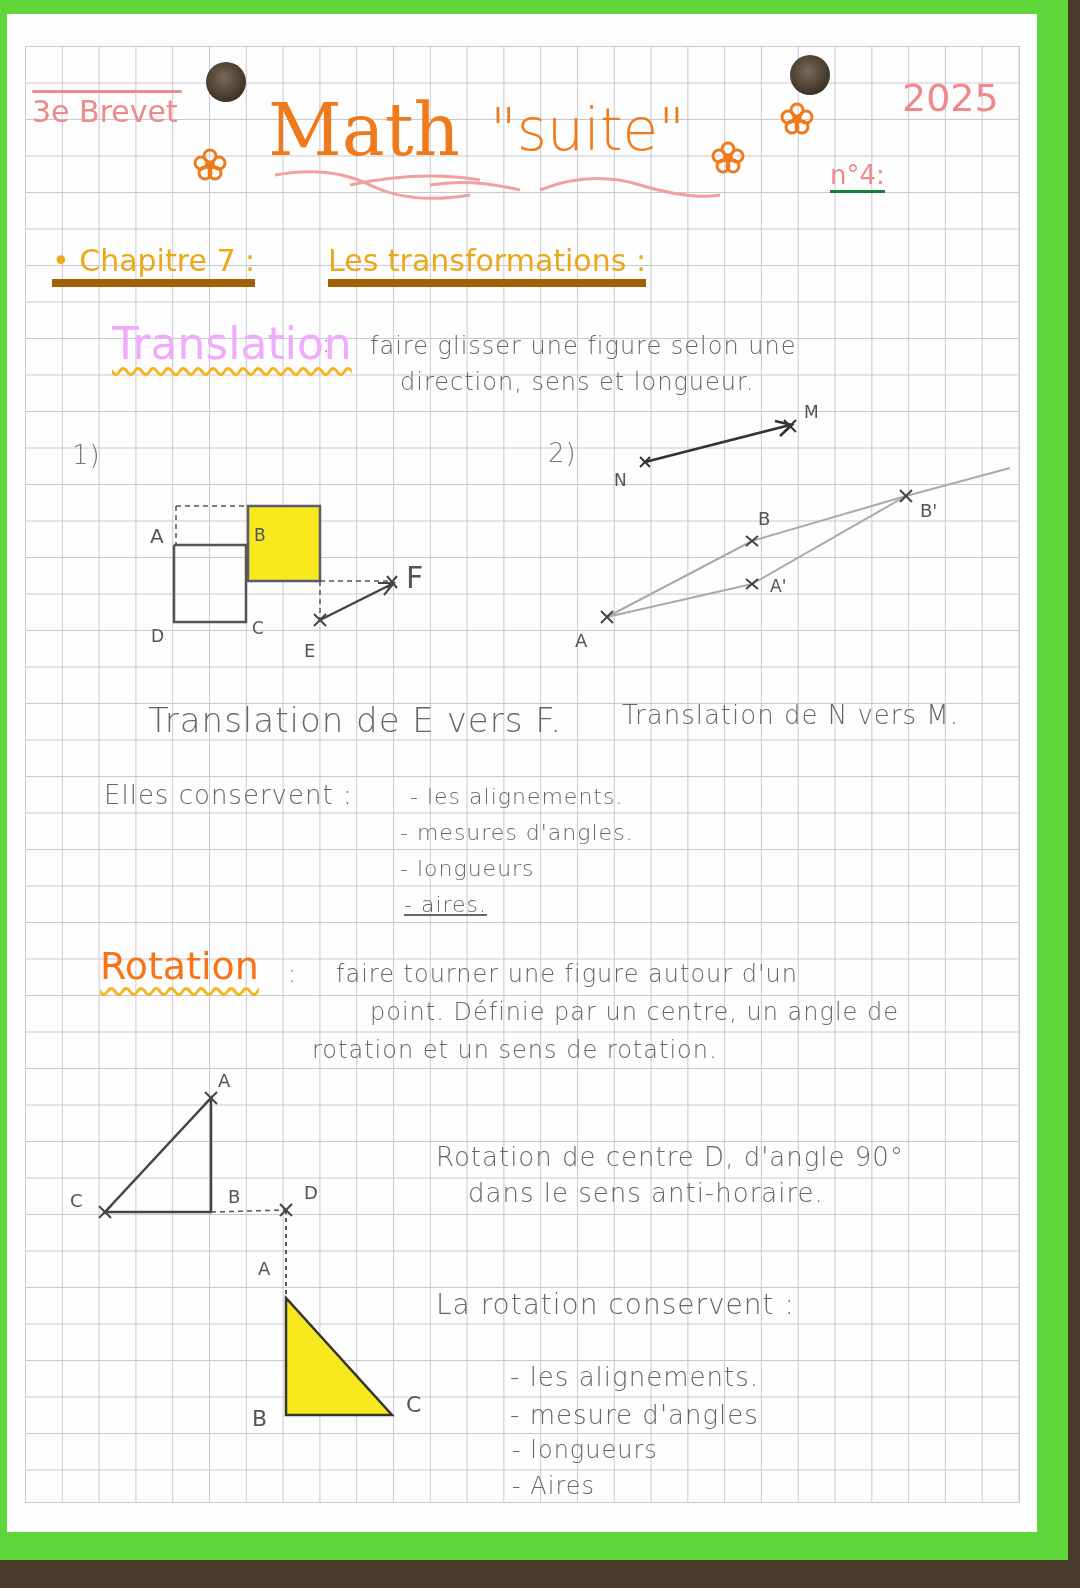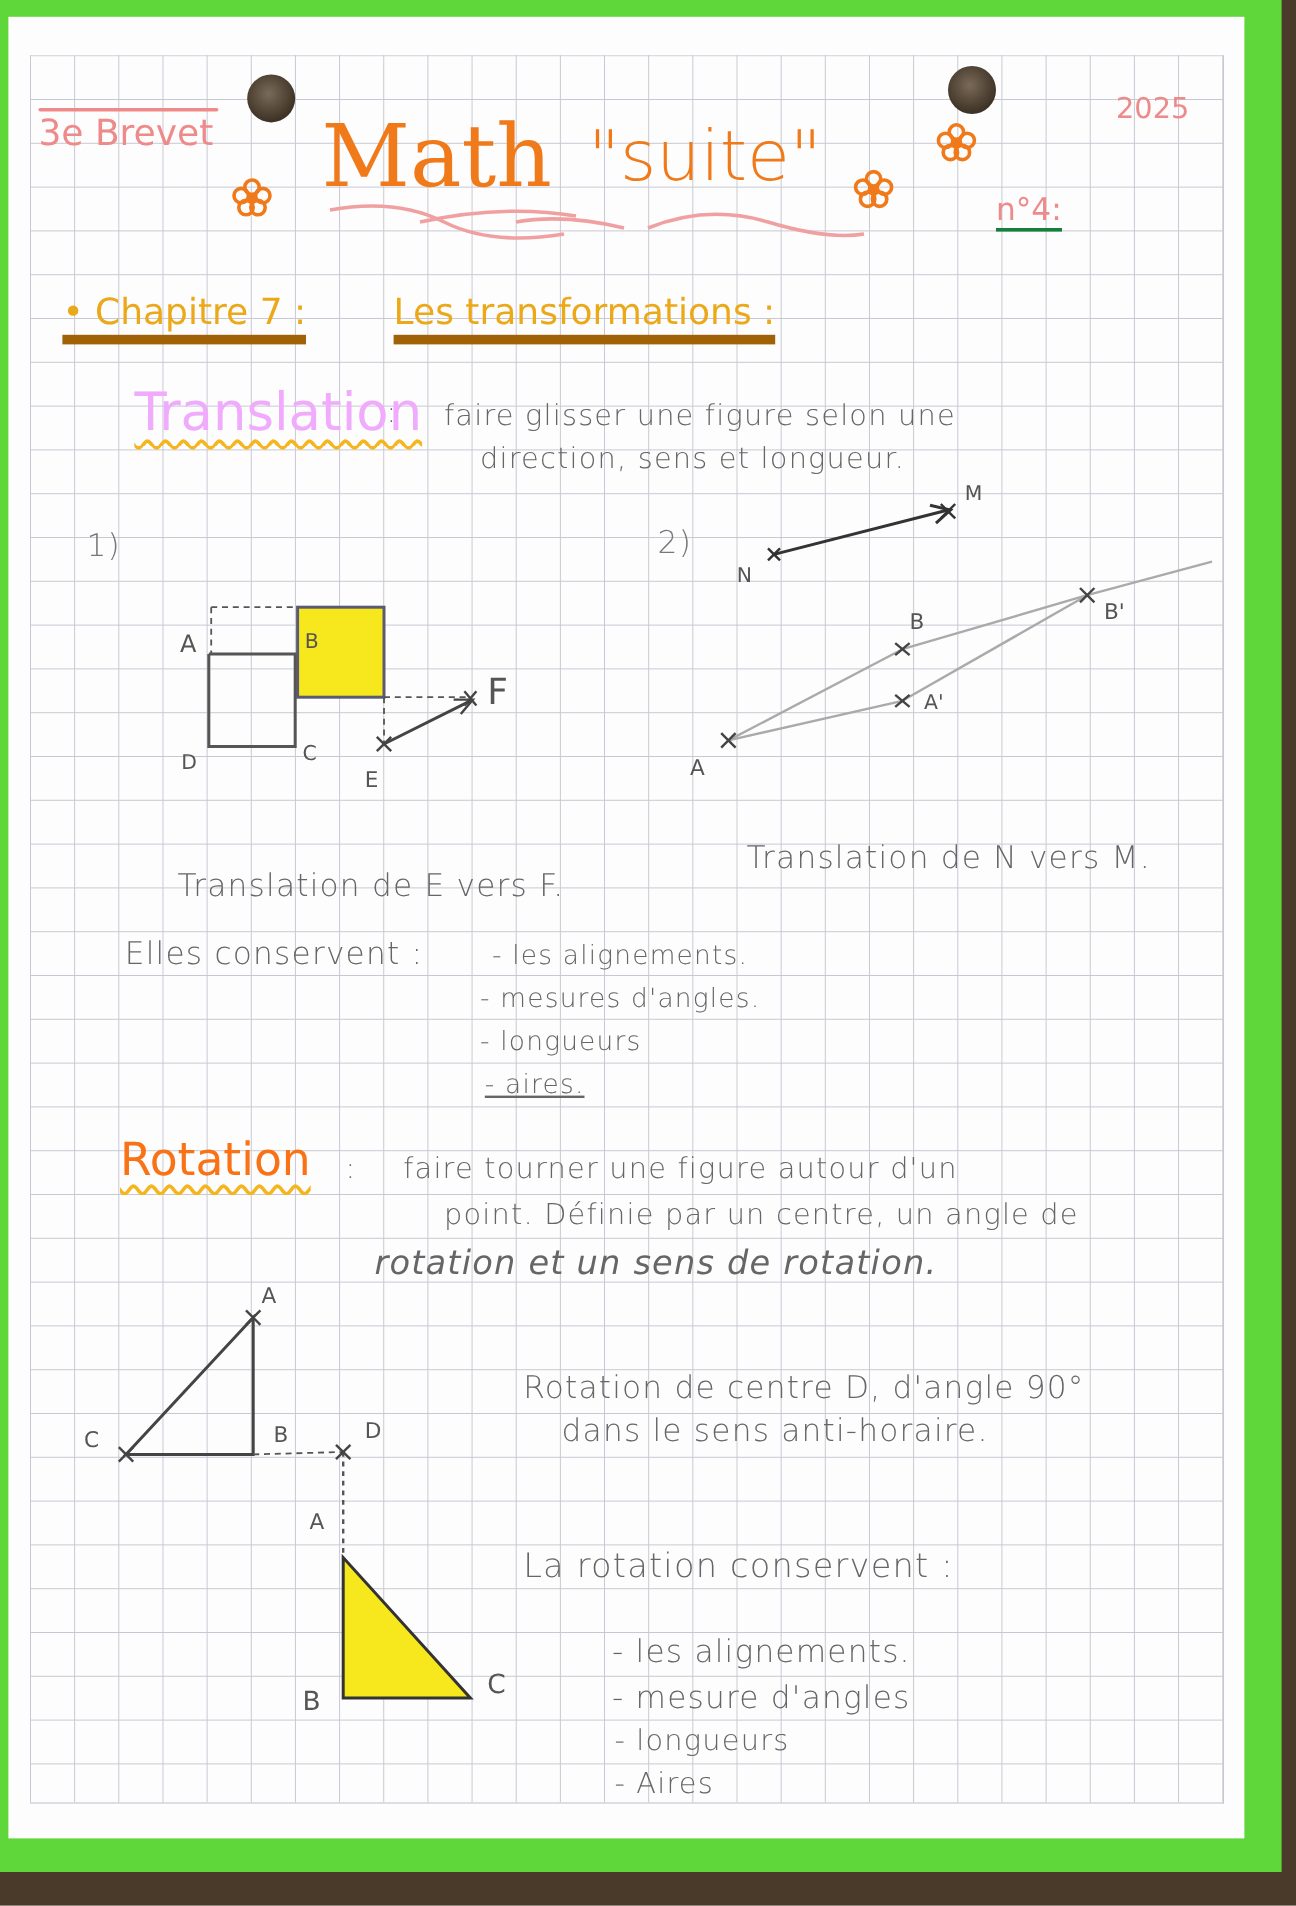--- a/index.html
+++ b/index.html
@@ -31,21 +31,21 @@
 <div id="grid"></div>
 
 <div class="hole" style="left:206px;top:62px;"></div>
 <div class="hole" style="left:790px;top:55px;"></div>
 
 <div class="t pink" style="left:32px;top:54px;font-size:30px;margin-top:40px;">3e Brevet</div>
 <div style="position:absolute;left:32px;top:90px;width:150px;height:3px;background:#ee8a8a;border-radius:2px;"></div>
 
 <div class="t orange" style="left:268px;top:88px;font-size:72px;font-family:'DejaVu Serif',serif;font-weight:300;">Math</div>
 <div class="t orange" style="left:490px;top:96px;font-size:58px;font-family:'DejaVu Sans',sans-serif;font-weight:300;">"suite"</div>
-<div class="t pink" style="left:930px;top:76px;font-size:24px;">2025</div>
+<div class="t pink" style="left:902px;top:76px;font-size:38px;">2025</div>
 <div class="t pink" style="left:830px;top:160px;font-size:26px;border-bottom:3px solid #15803d;">n°4:</div>
 
 <svg width="1080" height="1588">
   <g fill="none" stroke="#f07a1a" stroke-width="3">
     <g transform="translate(210,165)">
         <circle cx="0" cy="-9" r="6"></circle>
         <circle cx="9" cy="-2" r="6"></circle>
         <circle cx="5" cy="8" r="6"></circle>
         <circle cx="-5" cy="8" r="6"></circle>
         <circle cx="-9" cy="-2" r="6"></circle>
@@ -144,42 +144,42 @@
 <div class="t hand" style="left:370px;top:332px;font-size:24px;">faire glisser une figure selon une</div>
 <div class="t hand" style="left:400px;top:368px;font-size:24px;">direction, sens et longueur.</div>
 
 <div class="t hand" style="left:72px;top:440px;font-size:26px;color:#777;">1)</div>
 <div class="lbl" style="left:150px;top:524px;">A</div>
 <div class="lbl" style="left:254px;top:525px;font-size:17px;">B</div>
 <div class="lbl" style="left:151px;top:626px;font-size:17px;">D</div>
 <div class="lbl" style="left:252px;top:618px;font-size:17px;">C</div>
 <div class="lbl" style="left:304px;top:640px;font-size:18px;">E</div>
 <div class="lbl" style="left:406px;top:560px;font-size:30px;">F</div>
-<div class="t hand" style="left:148px;top:700px;font-size:26px;margin-top:24px;">Translation de E vers F.</div>
+<div class="t hand" style="left:148px;top:700px;font-size:34px;">Translation de E vers F.</div>
 
 <div class="t hand" style="left:548px;top:438px;font-size:26px;color:#777;">2)</div>
 <div class="lbl" style="left:614px;top:470px;font-size:17px;">N</div>
 <div class="lbl" style="left:804px;top:402px;font-size:17px;">M</div>
 <div class="lbl" style="left:758px;top:508px;font-size:18px;">B</div>
 <div class="lbl" style="left:770px;top:576px;font-size:17px;">A'</div>
 <div class="lbl" style="left:575px;top:630px;font-size:18px;">A</div>
 <div class="lbl" style="left:920px;top:500px;font-size:18px;">B'</div>
 <div class="t hand" style="left:622px;top:700px;font-size:26px;">Translation de N vers M.</div>
 
 <div class="t hand" style="left:104px;top:780px;font-size:26px;">Elles conservent :</div>
 <div class="t hand" style="left:410px;top:784px;font-size:22px;">- les alignements.</div>
 <div class="t hand" style="left:400px;top:820px;font-size:22px;">- mesures d'angles.</div>
 <div class="t hand" style="left:400px;top:856px;font-size:22px;">- longueurs</div>
 <div class="t hand" style="left:404px;top:892px;font-size:22px;text-decoration:underline;">- aires.</div>
 
 <div class="t" style="left:100px;top:944px;font-size:38px;color:#f97316;"><span class="wavy">Rotation</span></div>
 <div class="t hand" style="left:288px;top:960px;font-size:24px;">:</div>
 <div class="t hand" style="left:336px;top:960px;font-size:24px;">faire tourner une figure autour d'un</div>
 <div class="t hand" style="left:370px;top:998px;font-size:24px;">point. Définie par un centre, un angle de</div>
-<div class="t hand" style="left:312px;top:1036px;font-size:28px;font-style:italic;">rotation et un sens de rotation.</div>
+<div class="t hand" style="left:312px;top:1036px;font-size:24px;">rotation et un sens de rotation.</div>
 
 <div class="lbl" style="left:218px;top:1070px;font-size:18px;">A</div>
 <div class="lbl" style="left:70px;top:1190px;font-size:18px;">C</div>
 <div class="lbl" style="left:228px;top:1186px;font-size:18px;">B</div>
 <div class="lbl" style="left:304px;top:1182px;font-size:18px;">D</div>
 <div class="lbl" style="left:258px;top:1258px;font-size:18px;">A</div>
 <div class="lbl" style="left:252px;top:1406px;font-size:22px;">B</div>
 <div class="lbl" style="left:406px;top:1392px;font-size:22px;">C</div>
 
 <div class="t hand" style="left:436px;top:1142px;font-size:26px;">Rotation de centre D, d'angle 90°</div>

